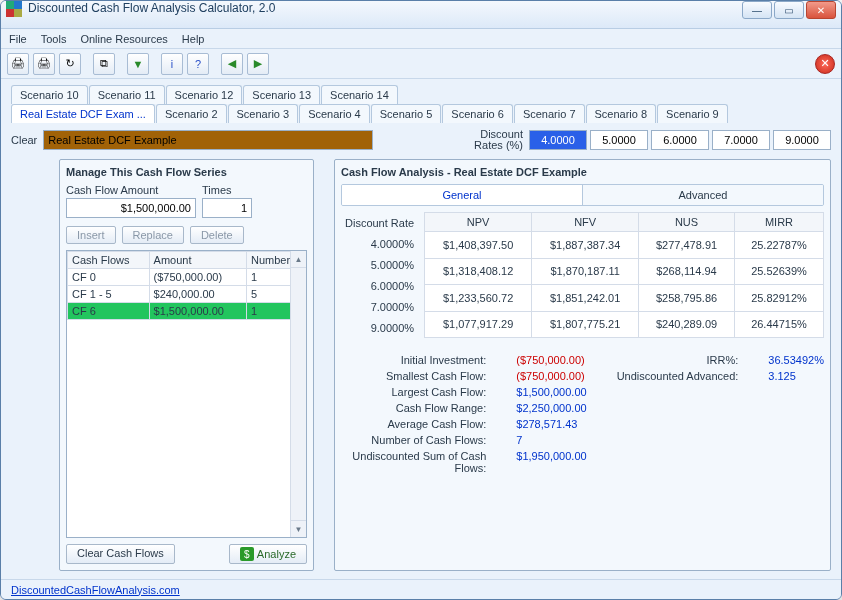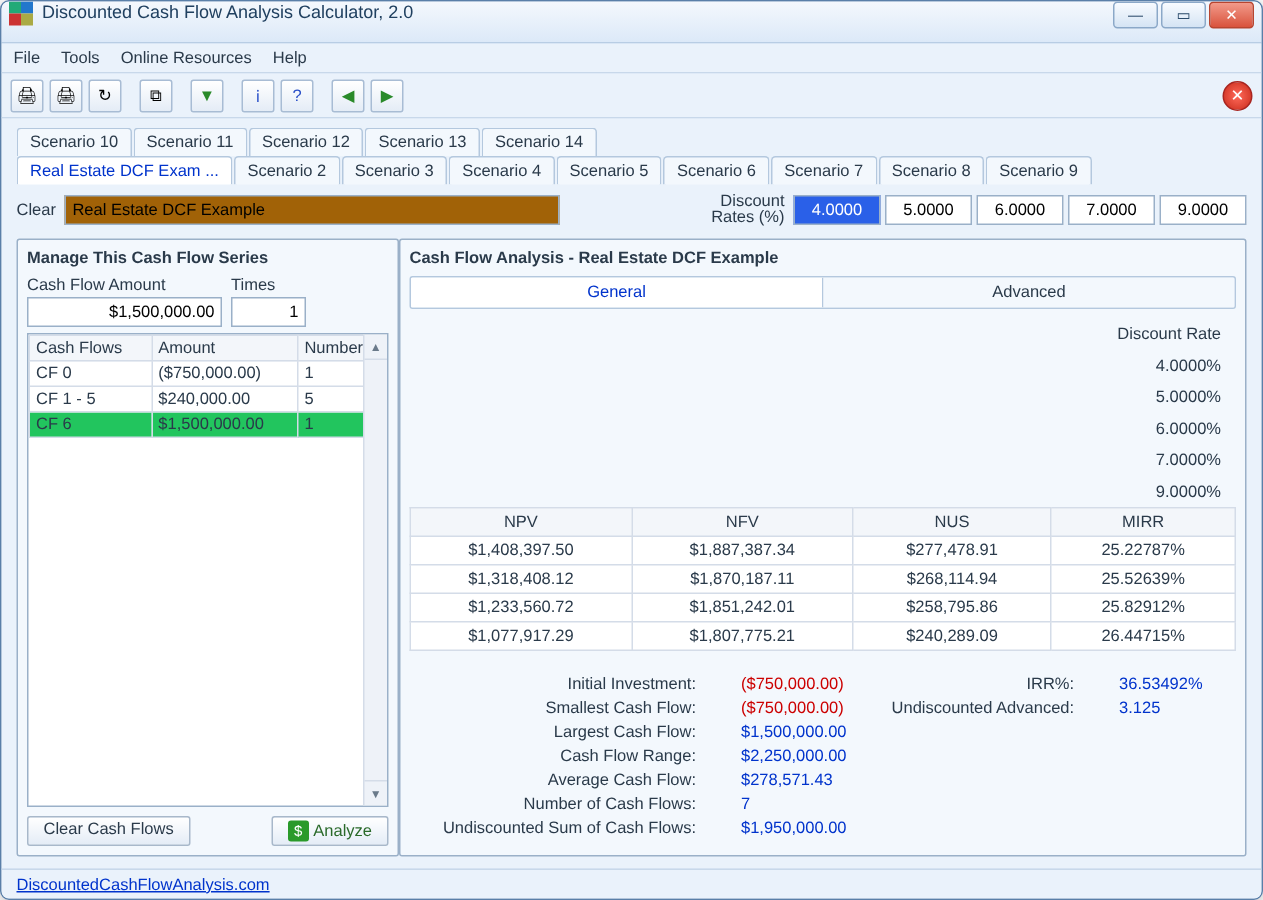--- a/index.html
+++ b/index.html
@@ -30,21 +30,21 @@
 .tab { padding:3px 8px; background:#f3f8fd; border:1px solid #b4c8de; border-bottom:none; border-radius:3px 3px 0 0; color:#2a3a4a; cursor:default; white-space:nowrap; }
 .tab.active { background:#fff; color:#0033cc; }
 .title-row { display:flex; align-items:center; gap:6px; margin:6px 0 8px 0; }
 .title-row label { color:#2a3a4a; }
 .title-input { flex:0 0 330px; height:20px; border:1px solid #9ab0c8; padding:2px 4px; background:#a16207; }
 .dr-label { margin-left:auto; text-align:right; line-height:11px; color:#2a3a4a; }
 .dr-inputs { display:flex; gap:3px; }
 .dr-inputs input { width:58px; height:20px; border:1px solid #9ab0c8; text-align:center; background:#fff; padding:2px; }
 .dr-inputs input.sel { background:#2a60e8; color:#fff; }
 
-.main-panels { display:flex; gap:0; flex:1; min-height:0; }
+.main-panels { display:flex; gap:20px; flex:1; min-height:0;margin-left:48px; }
 .panel { border:1px solid #9ab0c8; background:#f3f8fd; border-radius:2px; padding:6px; display:flex; flex-direction:column; }
 .panel.left { width:255px; }
 .panel.right { flex:1; }
 .panel-title { font-weight:bold; color:#2a3a4a; margin-bottom:6px; }
 
 .cf-input-row { display:flex; gap:6px; margin-bottom:4px; }
 .cf-col { display:flex; flex-direction:column; }
 .cf-col label { color:#2a3a4a; margin-bottom:2px; }
 .cf-col input { height:20px; border:1px solid #9ab0c8; padding:2px 4px; text-align:right; background:#fff; }
 .cf-amount input { width:130px; }
@@ -66,21 +66,21 @@
 .bottom-btns { display:flex; justify-content:space-between; }
 
 .sub-tabs { display:flex; border:1px solid #b4c8de; border-radius:2px; overflow:hidden; margin-bottom:6px; }
 .sub-tab { flex:1; text-align:center; padding:4px; background:#f3f8fd; color:#2a3a4a; border-right:1px solid #b4c8de; cursor:default; }
 .sub-tab:last-child { border-right:none; }
 .sub-tab.active { color:#0033cc; background:#fff; }
 
 .analysis-table { border:1px solid #b4c8de; background:#fff; width:100%; border-collapse:collapse; }
 .analysis-table th, .analysis-table td { border:1px solid #d4dce8; padding:3px 8px; text-align:center; color:#2a3a4a; }
 .analysis-table th { background:#f3f6fa; font-weight:normal; }
-.analysis-wrap { display:flex;flex-direction:column; }
+.analysis-wrap { display:flex; }
 .rate-col { display:flex; flex-direction:column; }
 .rate-col div { padding:3px 10px 3px 4px; text-align:right; color:#2a3a4a; height:21px; display:flex; align-items:center; justify-content:flex-end; }
 .rate-hdr { font-weight:normal; }
 
 .summary { margin-top:16px; display:grid; grid-template-columns:auto auto auto auto; gap:4px 30px; justify-content:center; }
 .summary .lbl { text-align:right; color:#2a3a4a; }
 .summary .val { color:#0033cc; }
 .summary .val.neg { color:#cc0000; }
 
 .footer { height:20px; background:#eaf2fb; border-top:1px solid #c8d8ea; display:flex; align-items:center; padding:0 10px; }
@@ -169,20 +169,25 @@
         <div class="cf-input-row">
           <div class="cf-col cf-amount">
             <label>Cash Flow Amount</label>
             <input value="$1,500,000.00" style="">
           </div>
           <div class="cf-col cf-times">
             <label>Times</label>
             <input value="1" style="">
           </div>
         </div>
+        <div class="btn-row">
+          <div class="btn">Insert</div>
+          <div class="btn">Replace</div>
+          <div class="btn">Delete</div>
+        </div>
         <div class="cf-table">
           <table>
               <thead>
                 <tr id="cf-thead">
                   <th>Cash Flows</th>
                   <th>Amount</th>
                   <th>Number</th>
                 </tr>
               </thead>
               <tbody id="cf-tbody">

